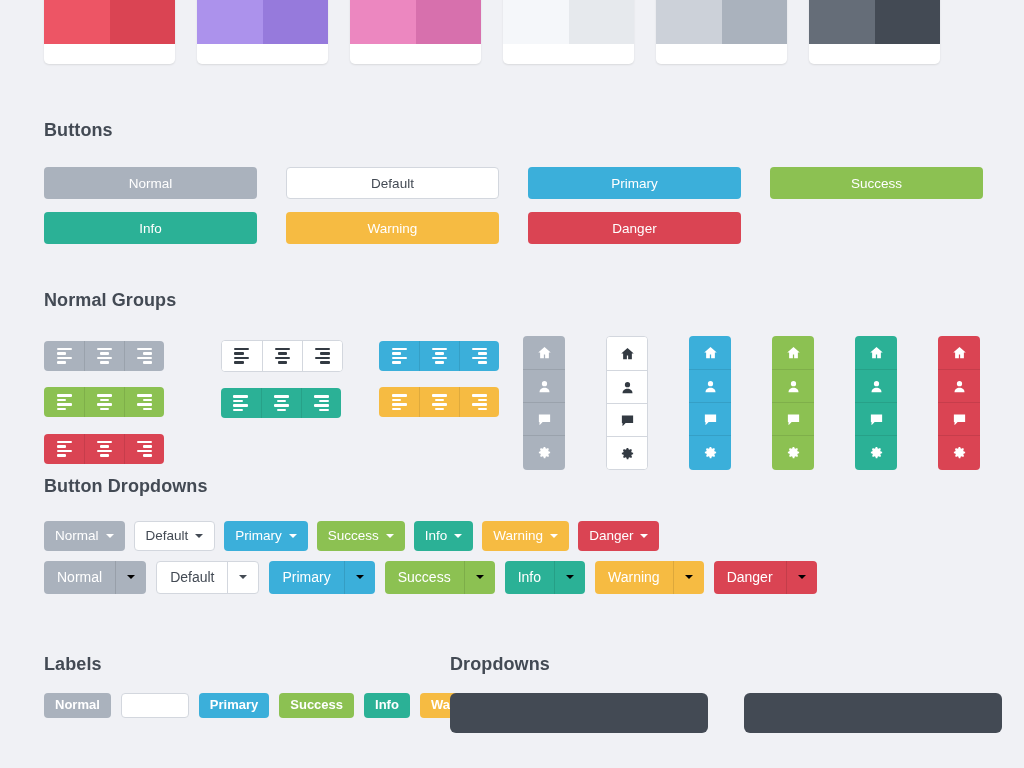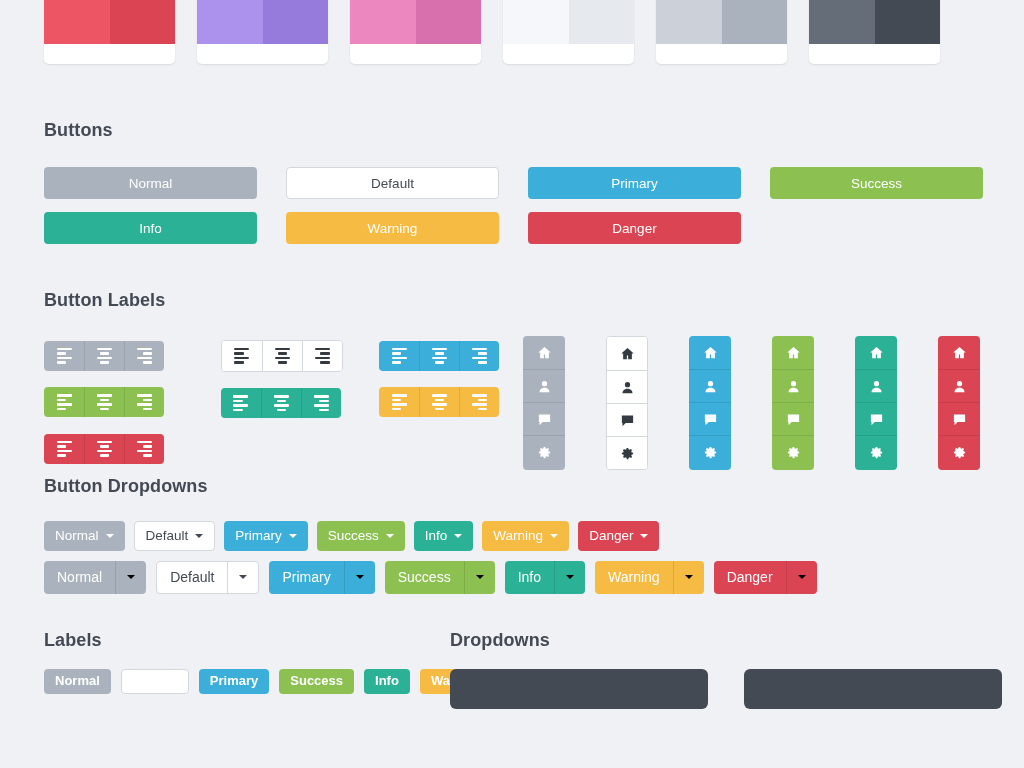--- a/index.html
+++ b/index.html
@@ -236,21 +236,21 @@
   <div class="btn-grid" id="btn-grid" style="margin-top:26px">
       <div class="btn btn-normal">Normal</div>
       <div class="btn btn-default">Default</div>
       <div class="btn btn-primary">Primary</div>
       <div class="btn btn-success">Success</div>
       <div class="btn btn-info">Info</div>
       <div class="btn btn-warning">Warning</div>
       <div class="btn btn-danger">Danger</div>
     </div>
 
-  <div style="margin-top:46px" class="section-title">Button Labels</div>
+  <div style="margin-top:46px" class="section-title">Normal Groups</div>
 
   <div class="bg-area" style="margin-top:25px">
     <div class="bg-col-left" id="hg-col-a"><div class="hgroup " style="background: rgb(170, 178, 189);">
           <div class="gbtn" style="background: transparent;">
             <span class="align-ico align-left">
               <i></i>
               <i></i>
               <i></i>
               <i></i>
             </span>
@@ -697,21 +697,21 @@
       <div class="split btn-danger" style="background: rgb(218, 68, 83);">
         <span class="main">
           <span>Danger</span>
         </span>
         <span class="toggle">
           <span class="caret" style="margin-left:0"></span>
         </span>
       </div>
     </div>
 
-  <div class="bottom" style="margin-top:36px">
+  <div class="bottom" style="margin-top:60px">
     <div class="col-labels">
       <div class="section-title">Labels</div>
       <div class="label-row" id="label-row">
           <span class="lbl btn-normal">Normal</span>
           <span class="lbl btn-default">Default</span>
           <span class="lbl btn-primary">Primary</span>
           <span class="lbl btn-success">Success</span>
           <span class="lbl btn-info">Info</span>
           <span class="lbl btn-warning">Warning</span>
         </div>

